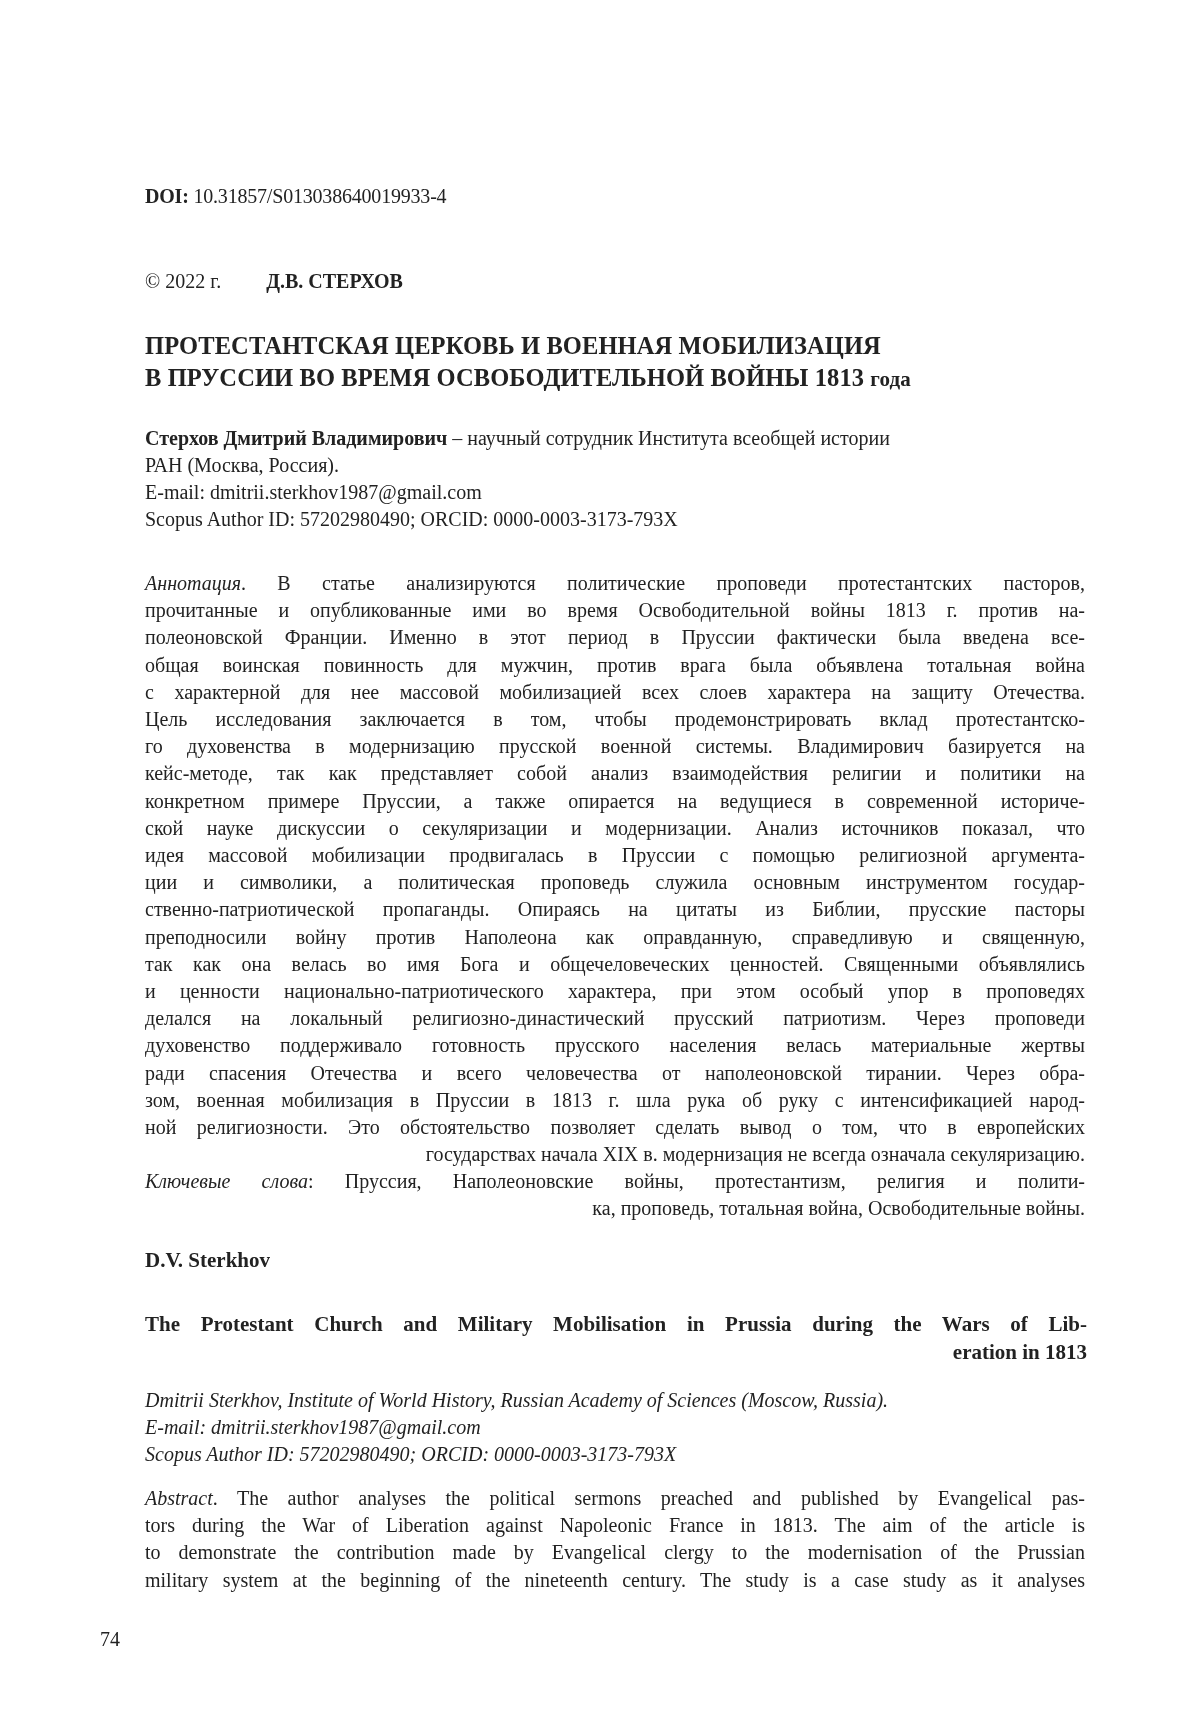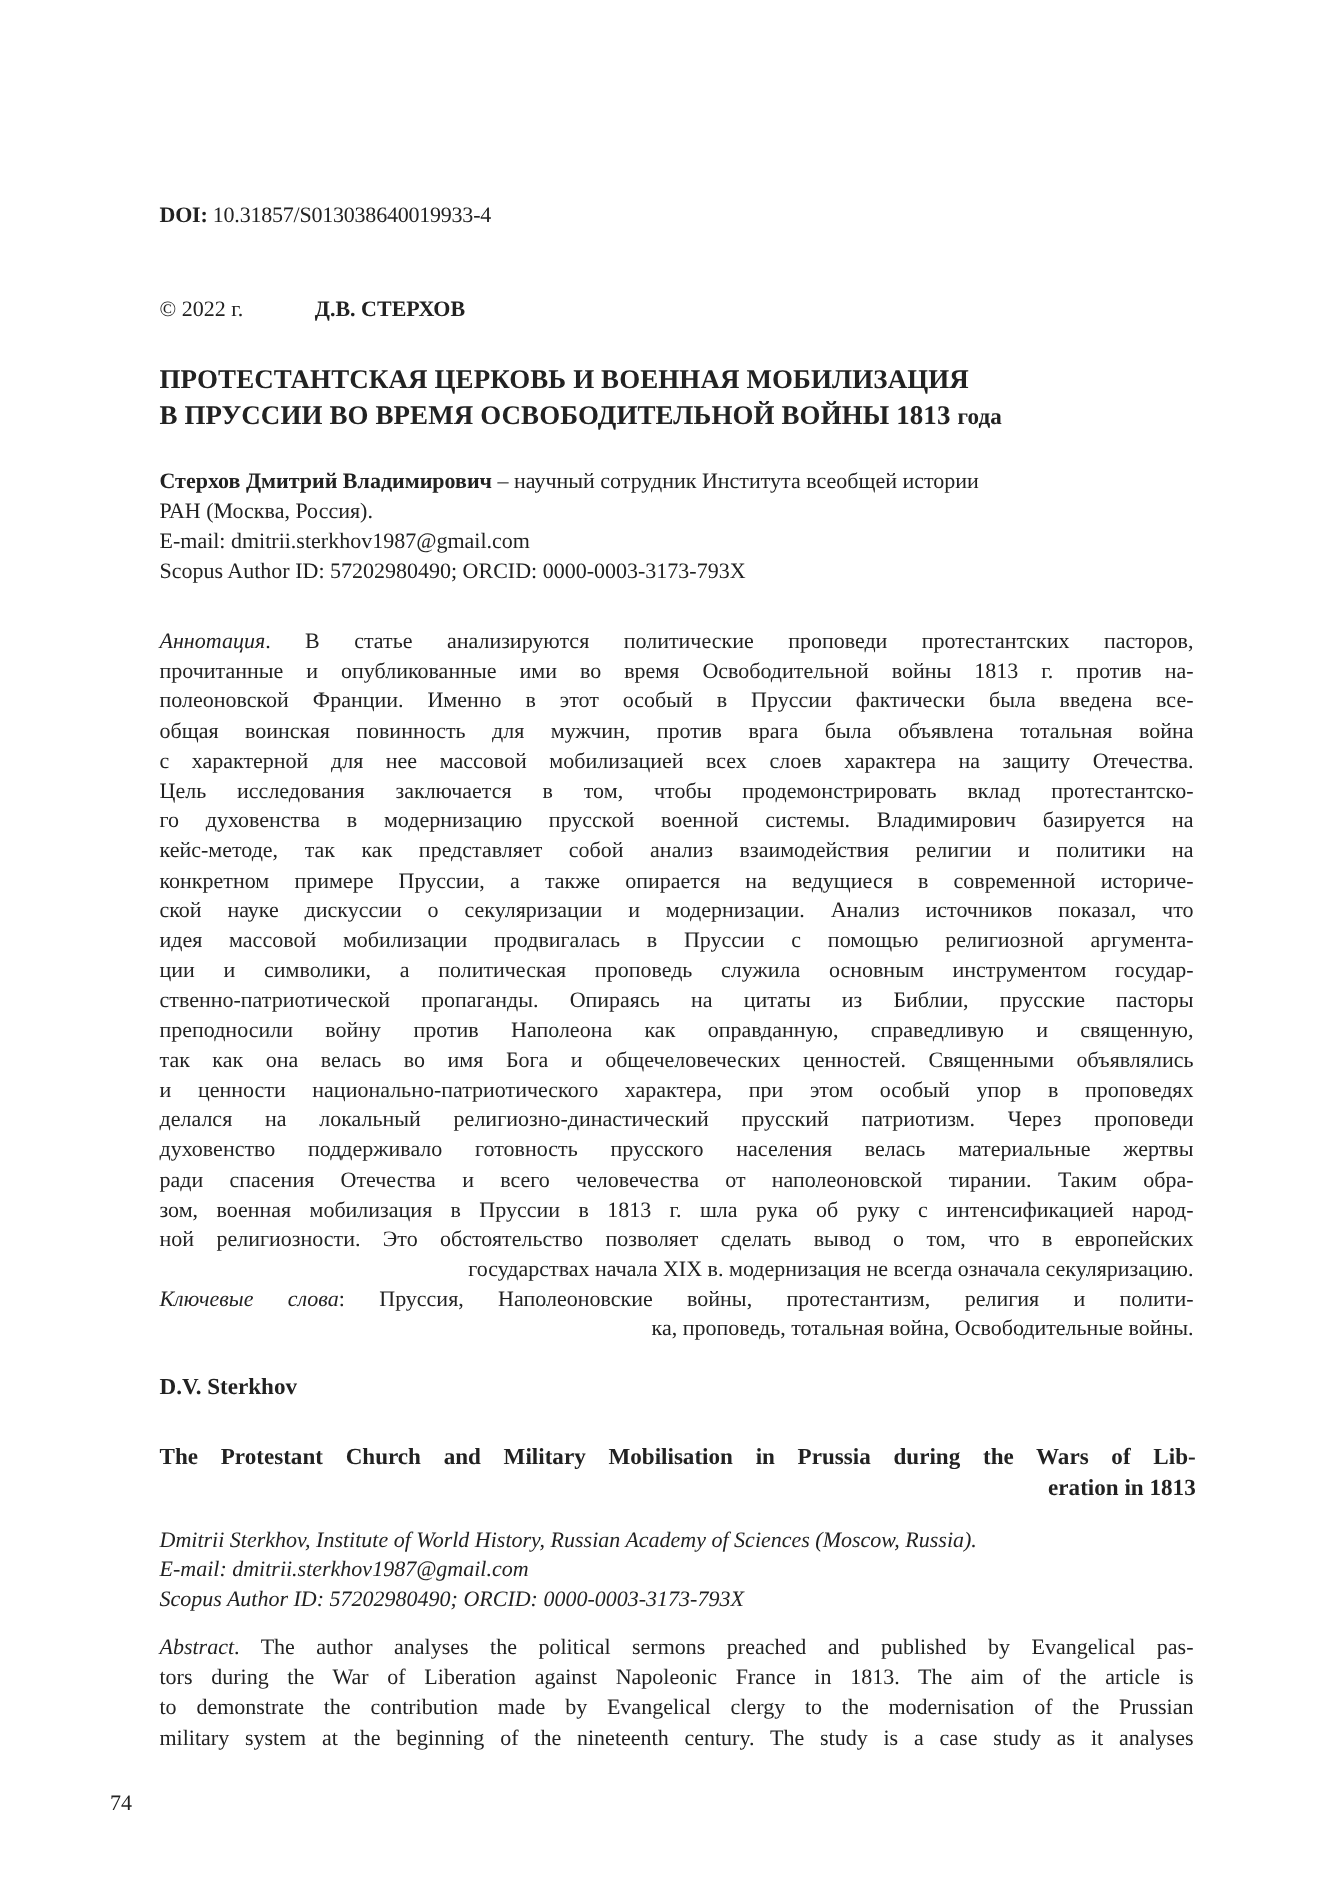--- a/index.html
+++ b/index.html
@@ -12,21 +12,21 @@
     .doi {
       position: absolute; top: 185px; left: 0;
       font-size: 20px; letter-spacing: -0.2px;
     }
     .doi b { font-weight: bold; }
     .copy-line {
       position: absolute; top: 270px; left: 0;
       font-size: 20px;
     }
     .copy-line .year { margin-right: 40px; }
-    .copy-line .author { font-weight: bold; margin-left: 20px; }
+    .copy-line .author { font-weight: bold; }
     .title-ru {
       position: absolute; top: 330px; left: 0; width: 940px;
       font-size: 24.5px; font-weight: bold; line-height: 32px;
       letter-spacing: 0.1px;
     }
     .title-ru .small { font-size: 21px; }
     .author-info {
       position: absolute; top: 425px; left: 0; width: 945px;
       font-size: 20px; line-height: 27px;
     }
@@ -88,37 +88,37 @@
   <div class="author-info">
     <span class="line"><b>Стерхов Дмитрий Владимирович</b><span> – научный сотрудник Института всеобщей истории</span></span>
     <span class="line">РАН (Москва, Россия).</span>
     <span class="line">E-mail: dmitrii.sterkhov1987@gmail.com</span>
     <span class="line">Scopus Author ID: 57202980490; ORCID: 0000-0003-3173-793X</span>
   </div>
 
   <div class="abstract-ru">
     <span class="jline"><span class="lbl">Аннотация</span><span>. В статье анализируются политические проповеди протестантских пасторов,</span></span>
     <span class="jline">прочитанные и опубликованные ими во время Освободительной войны 1813 г. против на-</span>
-    <span class="jline">полеоновской Франции. Именно в этот особый в Пруссии фактически была введена все-</span>
+    <span class="jline">полеоновской Франции. Именно в этот период в Пруссии фактически была введена все-</span>
     <span class="jline">общая воинская повинность для мужчин, против врага была объявлена тотальная война</span>
     <span class="jline">с  характерной для нее массовой мобилизацией всех слоев характера на защиту Отечества.</span>
     <span class="jline">Цель исследования заключается в том, чтобы продемонстрировать вклад протестантско-</span>
     <span class="jline">го духовенства в модернизацию прусской военной системы. Владимирович базируется на</span>
     <span class="jline">кейс-методе, так как представляет собой анализ взаимодействия религии и политики на</span>
     <span class="jline">конкретном примере Пруссии, а также опирается на ведущиеся в современной историче-</span>
     <span class="jline">ской науке дискуссии о секуляризации и модернизации. Анализ источников показал, что</span>
     <span class="jline">идея массовой мобилизации продвигалась в Пруссии с помощью религиозной аргумента-</span>
     <span class="jline">ции и символики, а политическая проповедь служила основным инструментом государ-</span>
     <span class="jline">ственно-патриотической пропаганды. Опираясь на цитаты из Библии, прусские пасторы</span>
     <span class="jline">преподносили войну против Наполеона как оправданную, справедливую и священную,</span>
     <span class="jline">так как она велась во имя Бога и общечеловеческих ценностей. Священными объявлялись</span>
     <span class="jline">и ценности национально-патриотического характера, при этом особый упор в проповедях</span>
     <span class="jline">делался на локальный религиозно-династический прусский патриотизм. Через проповеди</span>
     <span class="jline">духовенство поддерживало готовность прусского населения велась материальные жертвы</span>
-    <span class="jline">ради спасения Отечества и всего человечества от наполеоновской тирании. Таким обра-</span>
+    <span class="jline">ради спасения Отечества и всего человечества от наполеоновской тирании. Через обра-</span>
     <span class="jline">зом, военная мобилизация в Пруссии в 1813 г. шла рука об руку с интенсификацией народ-</span>
     <span class="jline">ной религиозности. Это обстоятельство позволяет сделать вывод о том, что в европейских</span>
     <span class="lastline">государствах начала XIX в. модернизация не всегда означала секуляризацию.</span>
   </div>
 
   <div class="keywords-ru">
     <span class="jline"><span class="lbl">Ключевые слова</span><span>: Пруссия, Наполеоновские войны, протестантизм, религия и полити-</span></span>
     <span class="lastline">ка, проповедь, тотальная война, Освободительные войны.</span>
   </div>
 

